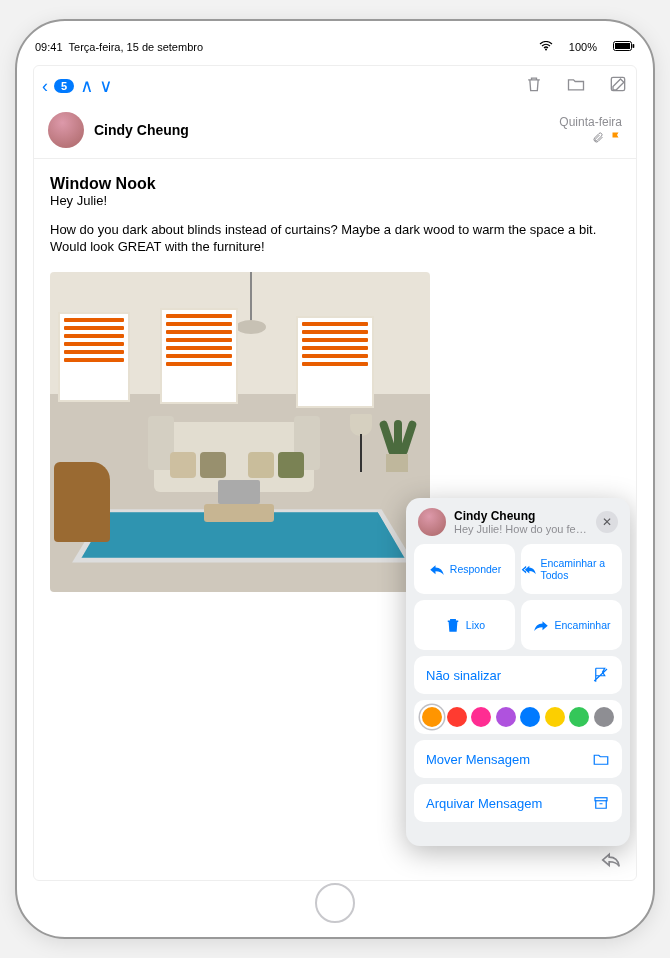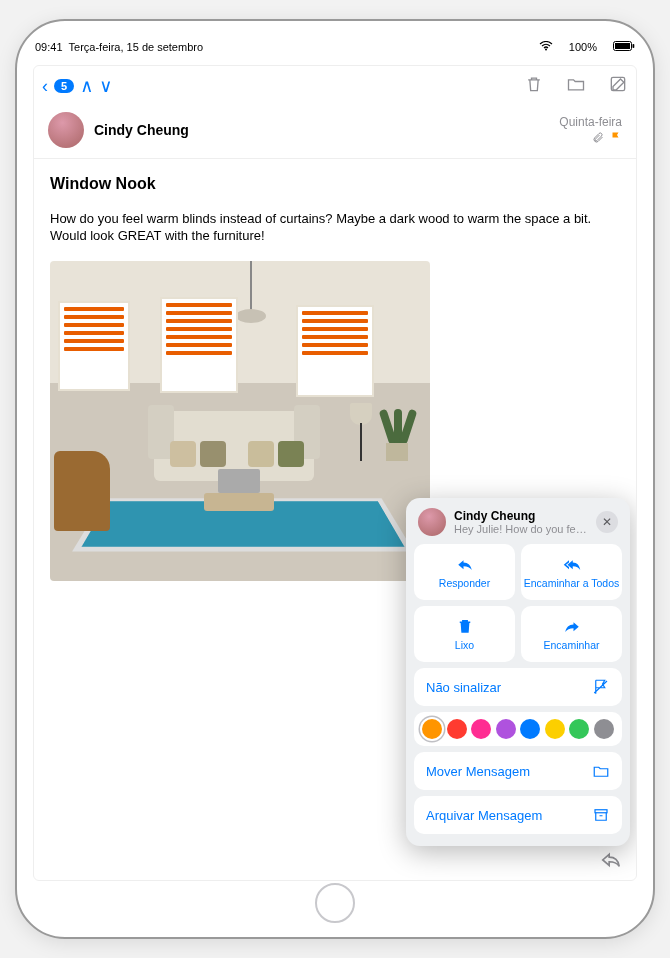--- a/index.html
+++ b/index.html
@@ -57,21 +57,21 @@
   .from-block { flex:1; }
   .from-name { font-weight:700; font-size:14px; color:#000;}
   .to-line { font-size:12px; color:#8e8e93;}
   .to-line .recip { color:#007aff; }
   .date-block { text-align:right; font-size:12px; color:#8e8e93;}
   .date-icons { display:flex; gap:6px; justify-content:flex-end; margin-top:2px; color:#8e8e93;}
   .flag-icon { color:#ff9500; }
   .body {
     padding:16px 16px 0 16px; flex:1; overflow:hidden; position:relative;
   }
-  .subject { font-weight:700; font-size:16px; margin-bottom:18px;}
+  .subject { font-weight:700; font-size:16px; }
   .p1 { font-size:13px; margin-bottom:14px;}
   .p2 { font-size:13px; margin-bottom:16px; line-height:1.3;}
   .photo {
     width:380px; height:320px; border-radius:4px; position:relative; overflow:hidden;
     background: linear-gradient(#e8e3d8 0 38%, #cfc8bc 38% 100%);
   }
   
   .ceiling-light {
     position:absolute; top:0; left:200px; width:2px; height:50px; background:#888;
   }
@@ -150,22 +150,22 @@
   }
   .pop-header .ph-text{ flex:1; overflow:hidden;}
   .pop-header .ph-name{ font-weight:600; font-size:12px; color:#000;}
   .pop-header .ph-prev{ font-size:11px; color:#8e8e93; white-space:nowrap; overflow:hidden; text-overflow:ellipsis;}
   .pop-close{
     width:22px;height:22px;border-radius:50%; background:#dcdde1;
     display:flex;align-items:center;justify-content:center; color:#5a5a5e; font-size:12px;
   }
   .grid2 { display:grid; grid-template-columns:1fr 1fr; gap:6px; margin-bottom:6px;}
   .action-btn {
-    background:#fff; border-radius:10px; height:56px;
-    display:flex; flex-direction:column; align-items:center; justify-content:center;
+    background:#fff; border-radius:10px; height:50px;
+    display:flex; flex-direction:row; align-items:center; justify-content:center;
     gap:4px; color:#007aff; font-size:10.5px; font-weight:500;
   }
   .action-btn svg{ width:18px;height:18px; fill:#007aff;}
   .row-btn {
     background:#fff; border-radius:10px; height:38px;
     display:flex; align-items:center; justify-content:space-between;
     padding:8px 12px; color:#007aff; font-size:13px; margin-bottom:6px;
   }
   .row-btn svg{ width:18px; height:18px; stroke:#007aff; fill:none; stroke-width:1.6;}
   .colors-row {
@@ -255,21 +255,22 @@
             <svg width="12" height="12" viewBox="0 0 24 24" fill="#ff9500">
                 <path d="M5 3v18M5 3h12l-3 5 3 5H5"></path>
               </svg>
           </span>
         </div>
       </div>
     </div>
 
     <div class="body">
       <div class="subject">Window Nook</div>
-      <div class="p2">How do you feel warm blinds instead of curtains? Maybe a dark wood to warm the space a bit. Would look GREAT with the furniture!</div>
+      <div class="p1">Hey Julie!</div>
+      <div class="p2">How do you dark about blinds instead of curtains? Maybe a dark wood to warm the space a bit. Would look GREAT with the furniture!</div>
 
       <div class="photo">
         <div class="ceiling-light"></div>
           <div class="lamp-shade"></div>
         <div class="win win1">
             <div class="blind">
               <div class="slat"></div>
               <div class="slat"></div>
               <div class="slat"></div>
               <div class="slat"></div>
@@ -382,21 +383,21 @@
         </div>
 
 
       <div class="row-btn">
         <span>Mover Mensagem</span>
         <svg viewBox="0 0 24 24">
             <path d="M3 7h6l2 2h10v10H3z"></path>
           </svg>
       </div>
 
-      <div class="row-btn" style="margin-bottom:4px">
+      <div class="row-btn" style="margin-bottom:16px">
         <span>Arquivar Mensagem</span>
         <svg viewBox="0 0 24 24">
             <rect x="4" y="5" width="16" height="4"></rect>
             <path d="M5 9v10h14V9M10 13h4"></path>
           </svg>
       </div>
     </div>
 
   </div>
 

